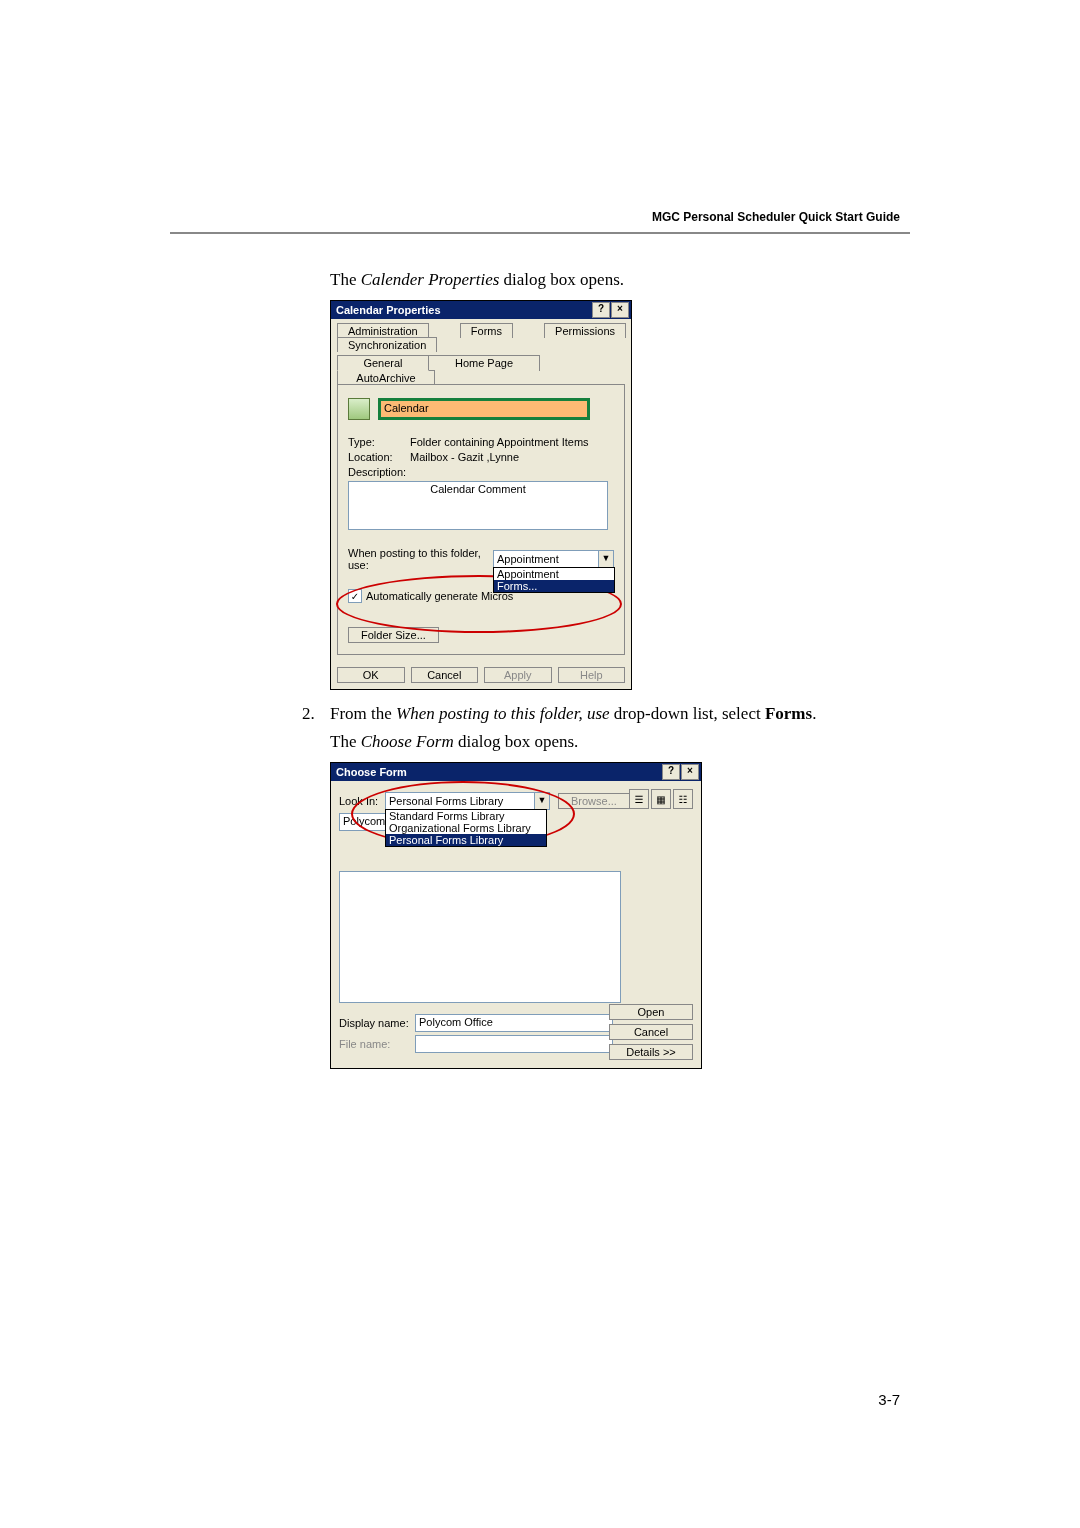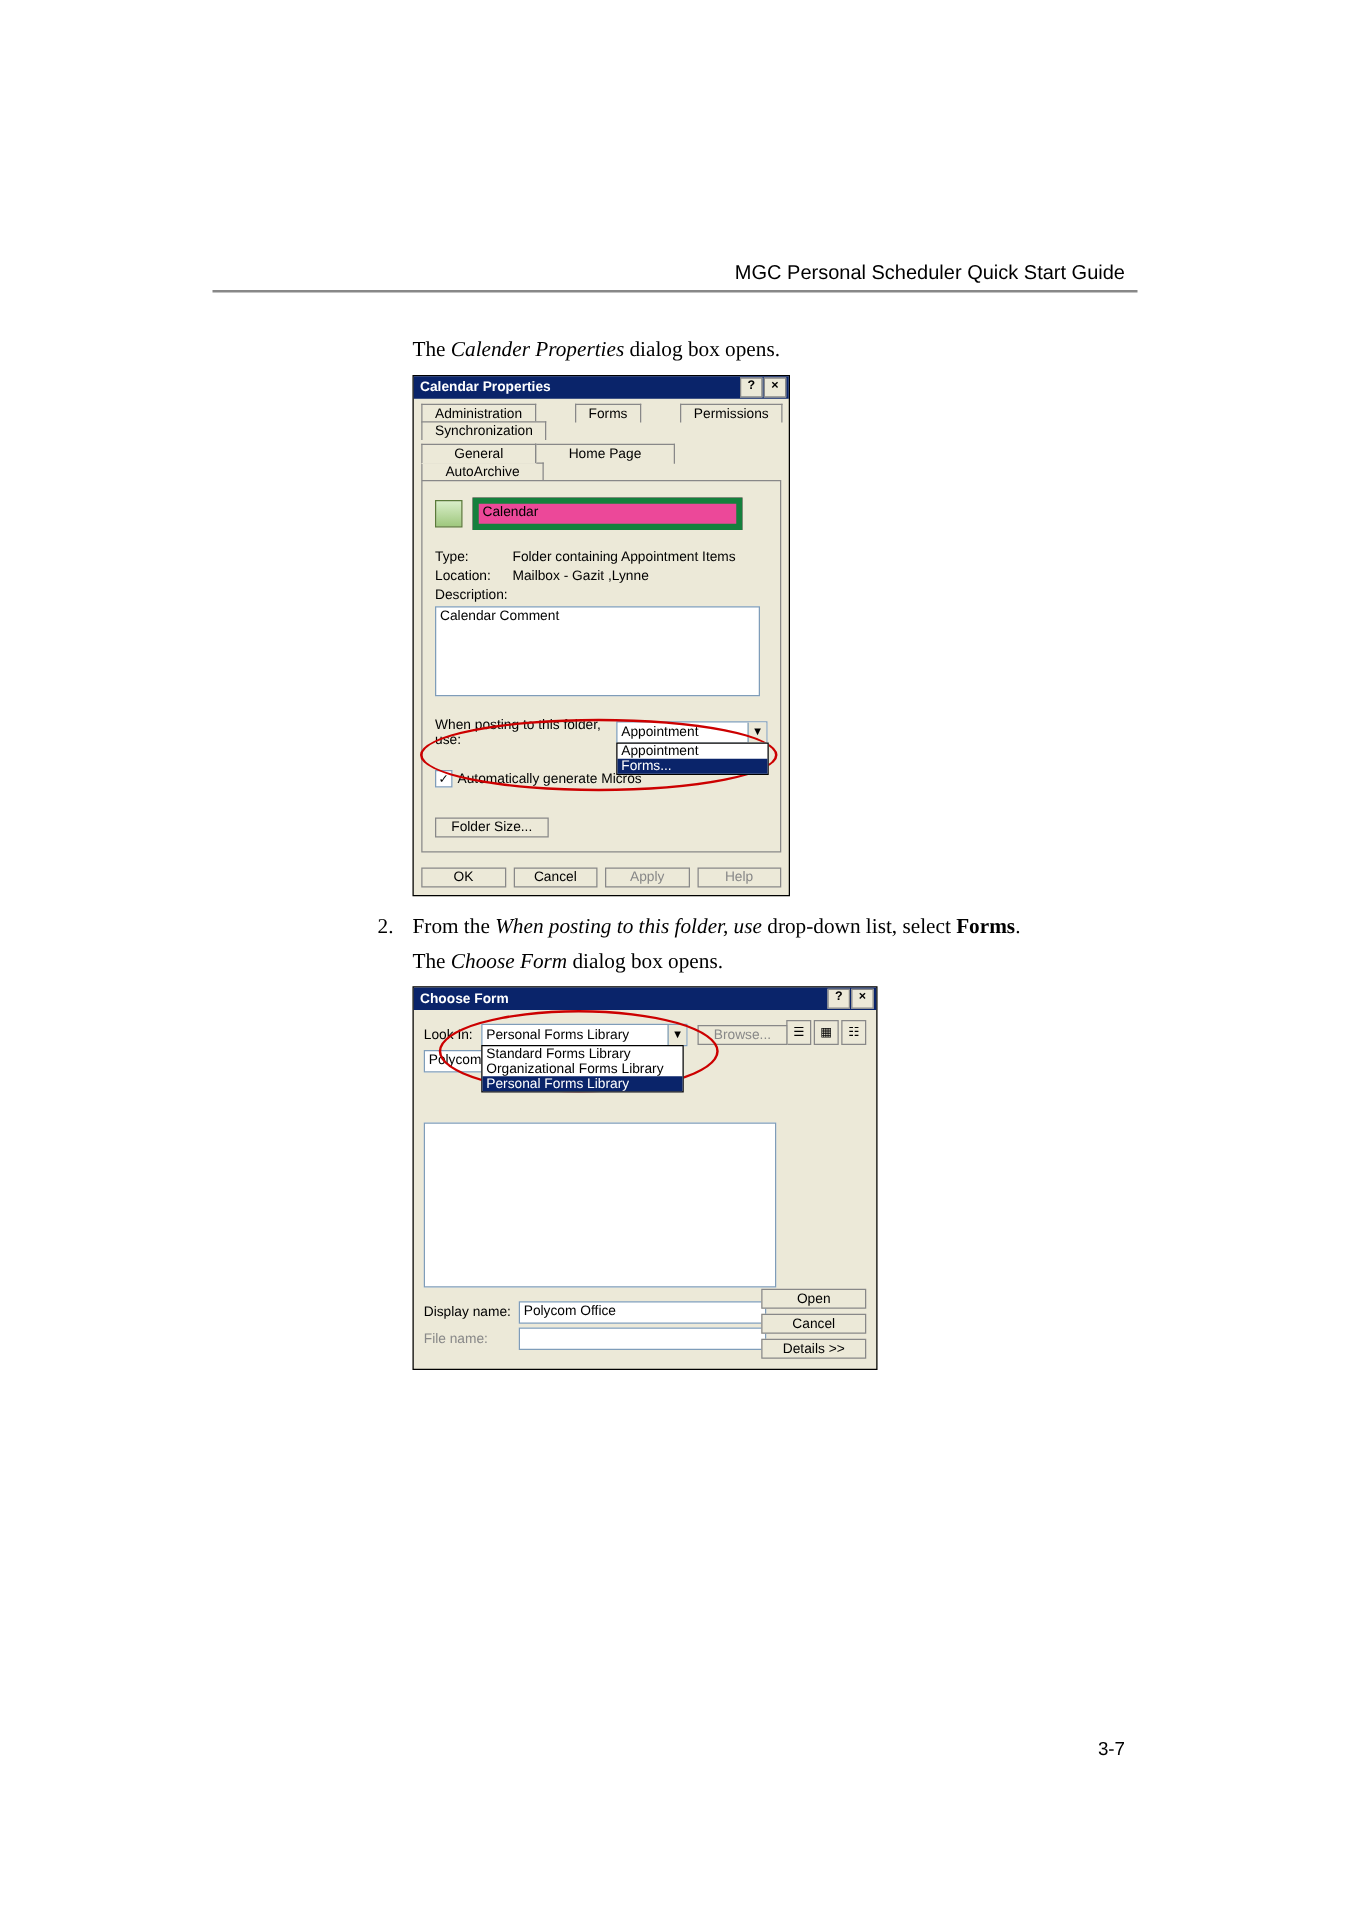--- a/index.html
+++ b/index.html
@@ -16,22 +16,22 @@
   .page {
     padding: 210px 170px 60px 170px;
     box-sizing: border-box;
     width: 1080px;
   }
   .header-right {
     position: absolute;
     top: 210px;
     right: 180px;
     font-family: Arial, Helvetica, sans-serif;
-    font-weight: normal;
-    font-size: 16px;
+    font-weight: bold;
+    font-size: 12px;
   }
   .divider {
     position: absolute;
     top: 232px;
     left: 170px;
     right: 170px;
     border-top: 2px solid #888;
   }
   .content {
     margin-top: 60px;
@@ -122,35 +122,36 @@
   }
   .row { display: flex; align-items: center; margin: 3px 0; }
   .icon-cal {
     width: 20px; height: 20px;
     border: 1px solid #5a7a3a;
     background: linear-gradient(#d9eec9,#9fc87e);
     margin-right: 8px;
     position: relative;
   }
   .input {
-    background: #ec4899;
-    border: 5px solid #15803d;
+    background: #fdba74;
+    border: 3px solid #15803d;
     padding: 1px 3px;
     height: 14px;
     font-size: 11px;
   }
   .input.wide { width: 200px; }
   .label { width: 62px; }
   .textarea {
     background: #fff;
     border: 1px solid #7f9db9;
-    width: 260px; height: 72px;
+    width: 260px; height: 49px;
     font-size: 11px;
     padding: 1px 3px;
     box-sizing: border-box;
+    text-align: center;
   }
   .select {
     background: #fff;
     border: 1px solid #7f9db9;
     height: 16px;
     display: inline-flex;
     align-items: center;
     padding: 0 0 0 3px;
     font-size: 11px;
     position: relative;

